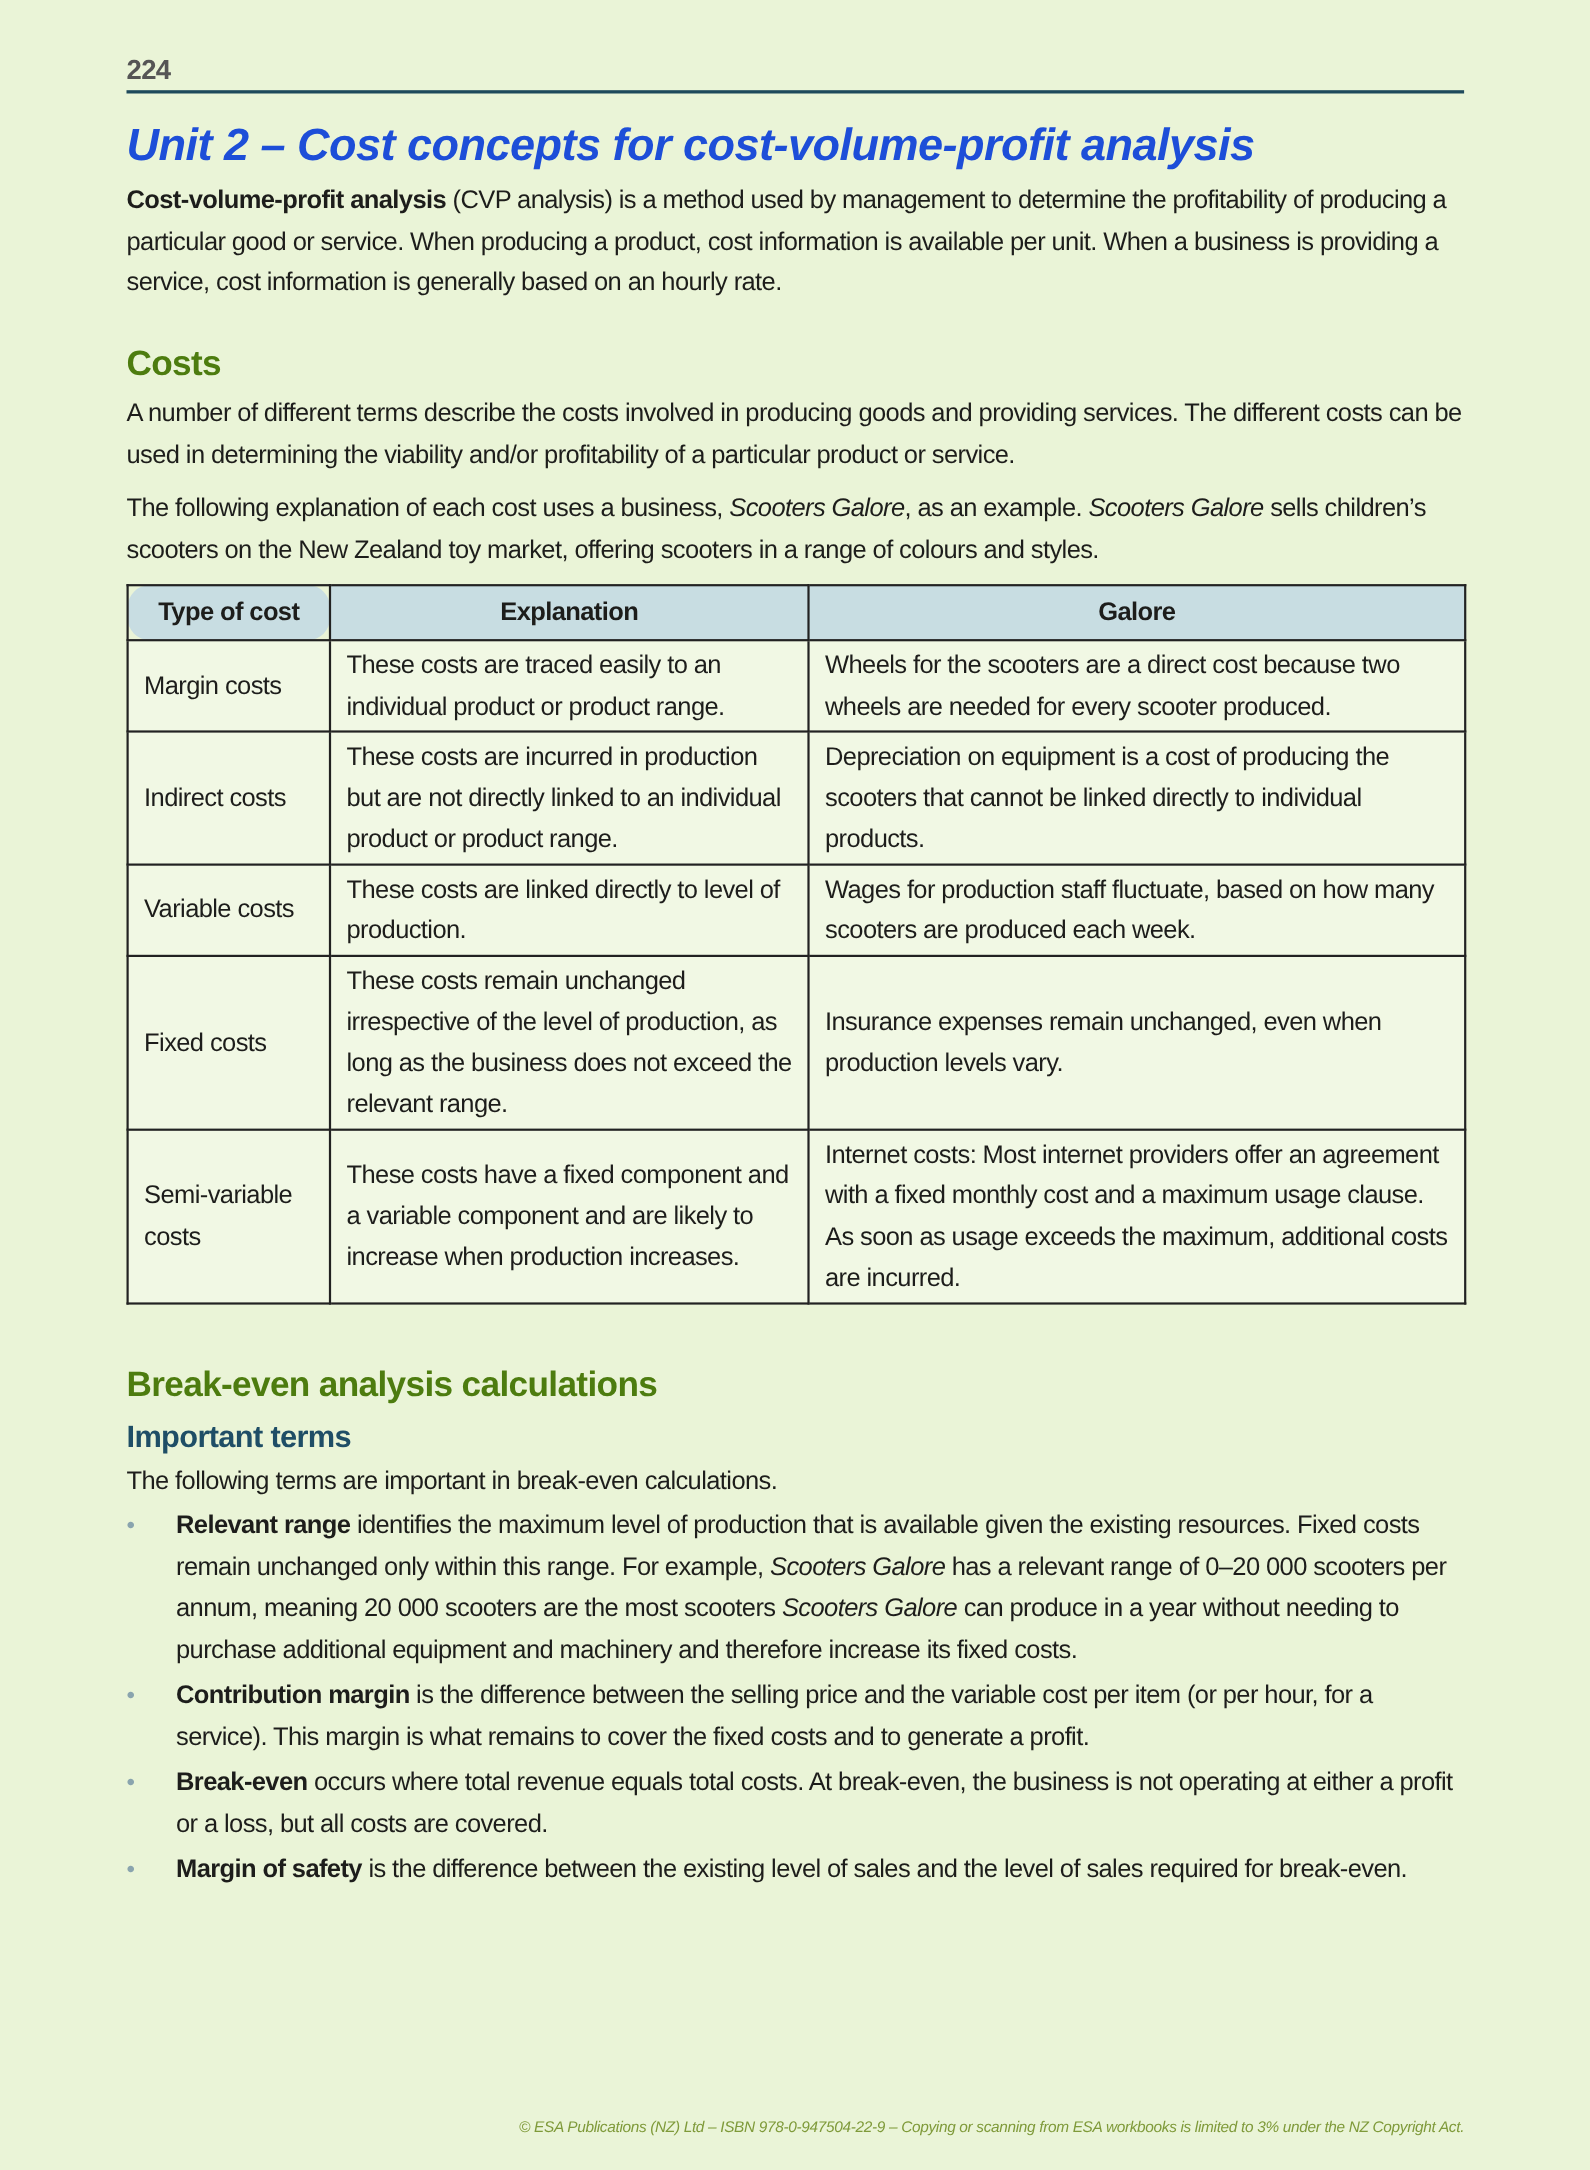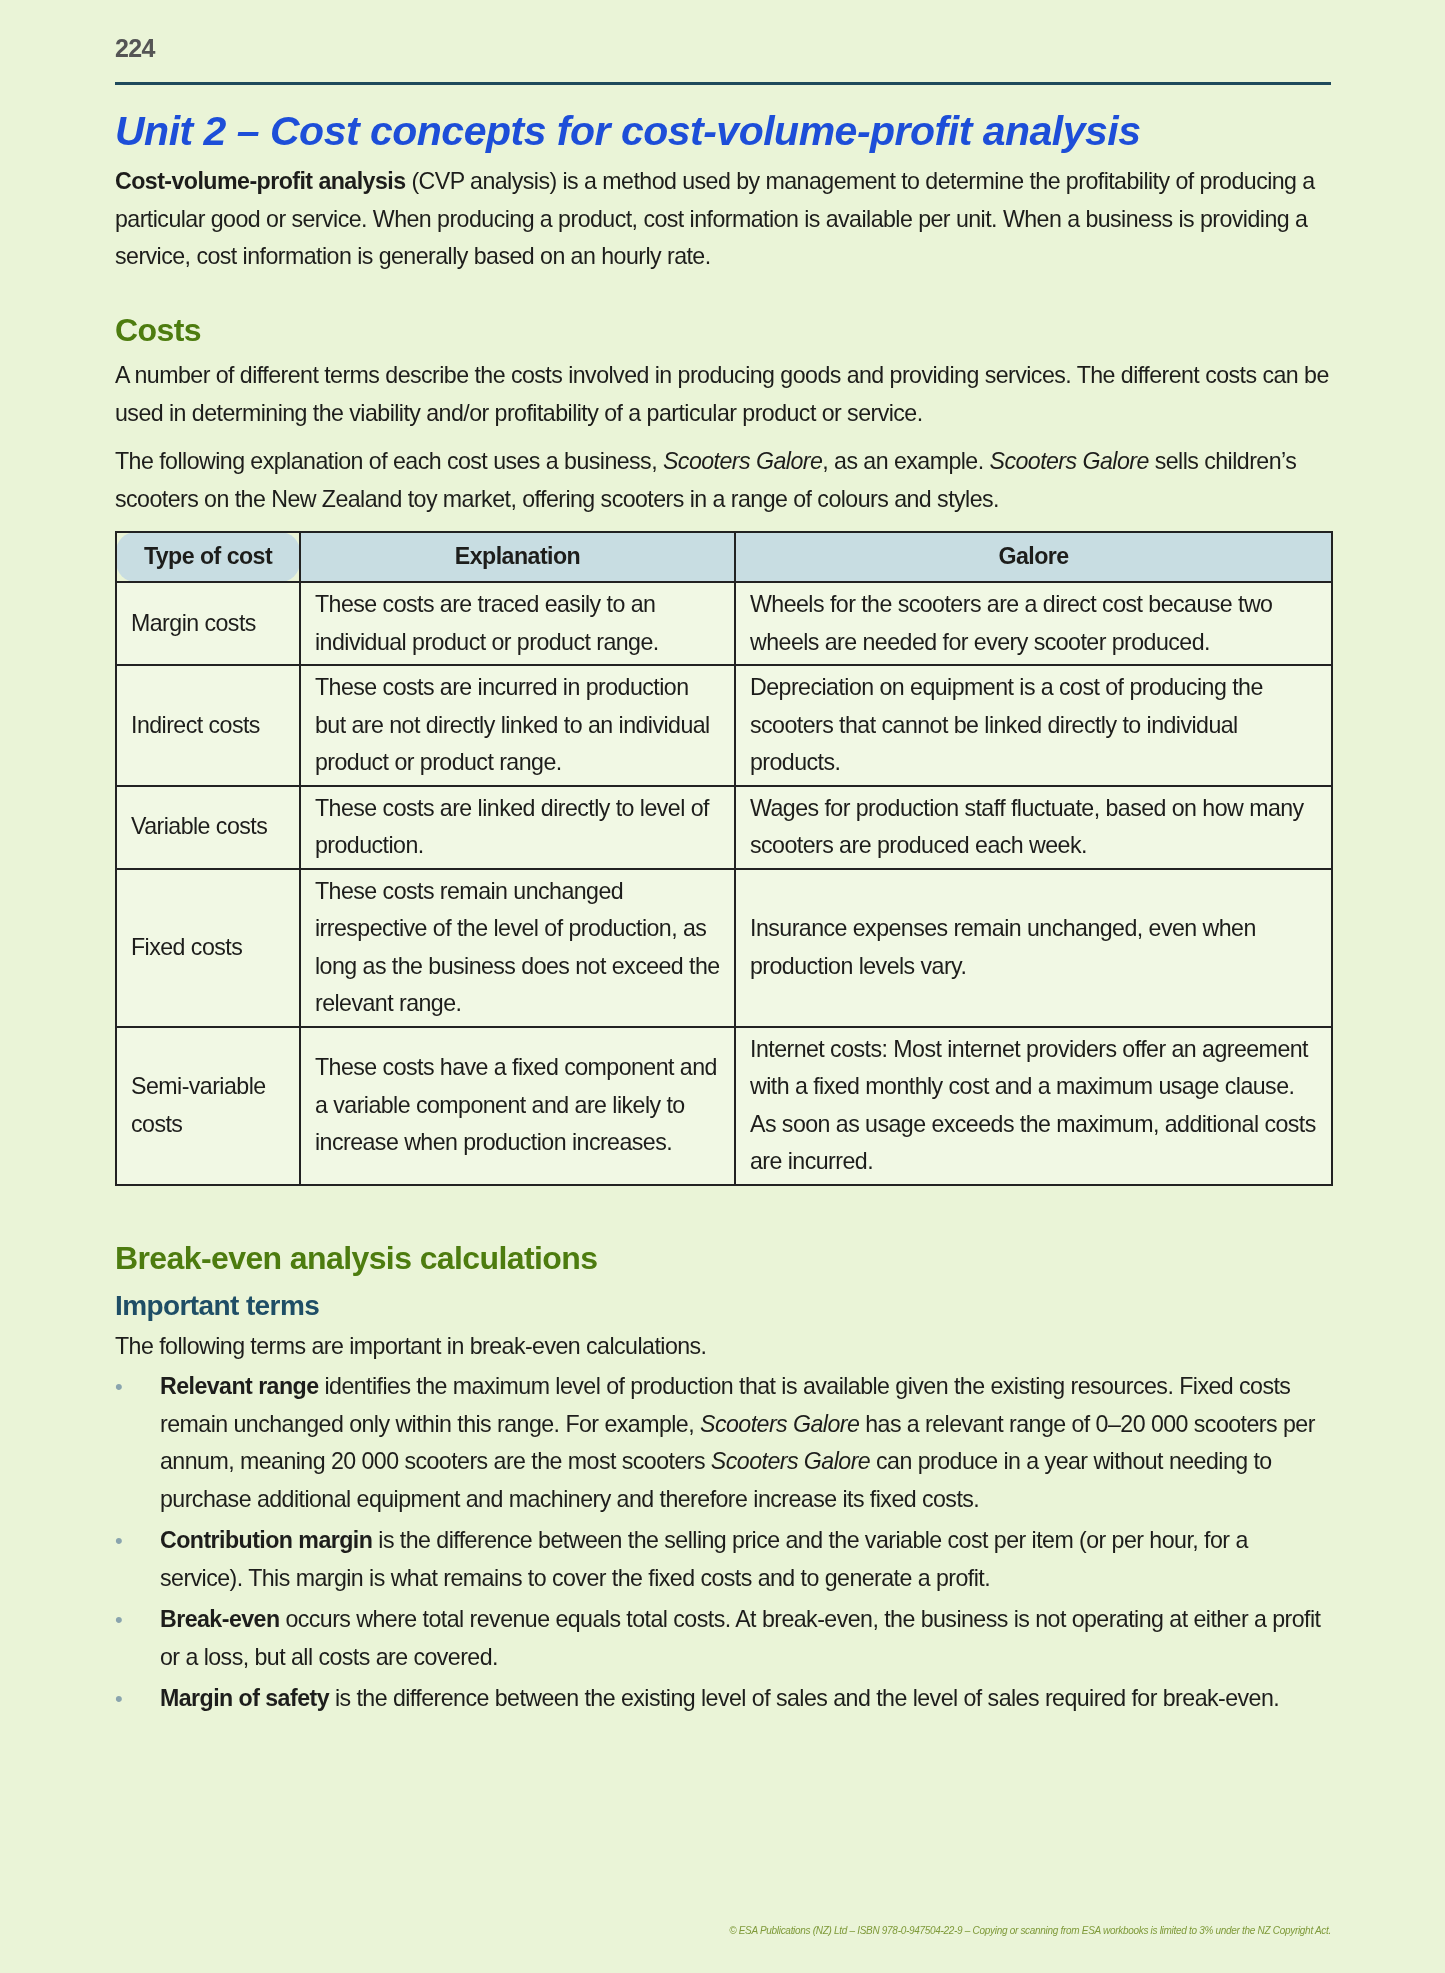--- a/index.html
+++ b/index.html
@@ -6,21 +6,21 @@
   body {
     width: 1445px; height: 1973px;
     background: #eaf4d7;
     font-family: "Liberation Sans", sans-serif;
     color: #1d1d1b;
     position: relative;
     overflow: hidden;
   }
   .page { position: absolute; left: 115px; top: 0; width: 1216px; }
   .running-head {
-    position: absolute; top: 34px; left: 0;
+    position: absolute; top: 50px; left: 0;
     font-size: 25px; font-weight: bold; letter-spacing: -0.6px;
     display: flex; align-items: baseline;
   }
   .running-head .pnum { color: #555; width: 101px; }
   .running-head .std { color: #1d1d1b; }
   .rule { position: absolute; top: 82px; left: 0; width: 1216px; height: 3px; background: #1f4a5c; }
   .unit-title {
     position: absolute; top: 108px; left: 0; margin: 0;
     font-size: 41px; font-weight: bold; font-style: italic;
     color: #1d4ed8; letter-spacing: -0.5px;
@@ -59,21 +59,21 @@
     position: absolute; left: 0; top: 1368px; width: 1216px;
     margin: 0; padding: 0; list-style: none;
     font-size: 23.2px; line-height: 37.5px; letter-spacing: -0.55px;
   }
   ul.terms li { position: relative; padding-left: 45px; margin-bottom: 4px; }
   ul.terms li .bullet {
     position: absolute; left: 0; top: 0; color: #8aa4ae; font-size: 22px;
   }
   .footer {
     position: absolute; top: 1925px; right: 0;
-    font-size: 10px; font-style: italic; color: #7f9a3a; letter-spacing: -0.3px;
+    font-size: 14px; font-style: italic; color: #7f9a3a; letter-spacing: -0.3px;
   }
 </style>
 </head>
 <body>
 
 <div class="page">
   <div class="running-head">
     <span class="pnum">224</span>
   </div>
   <div class="rule"></div>

